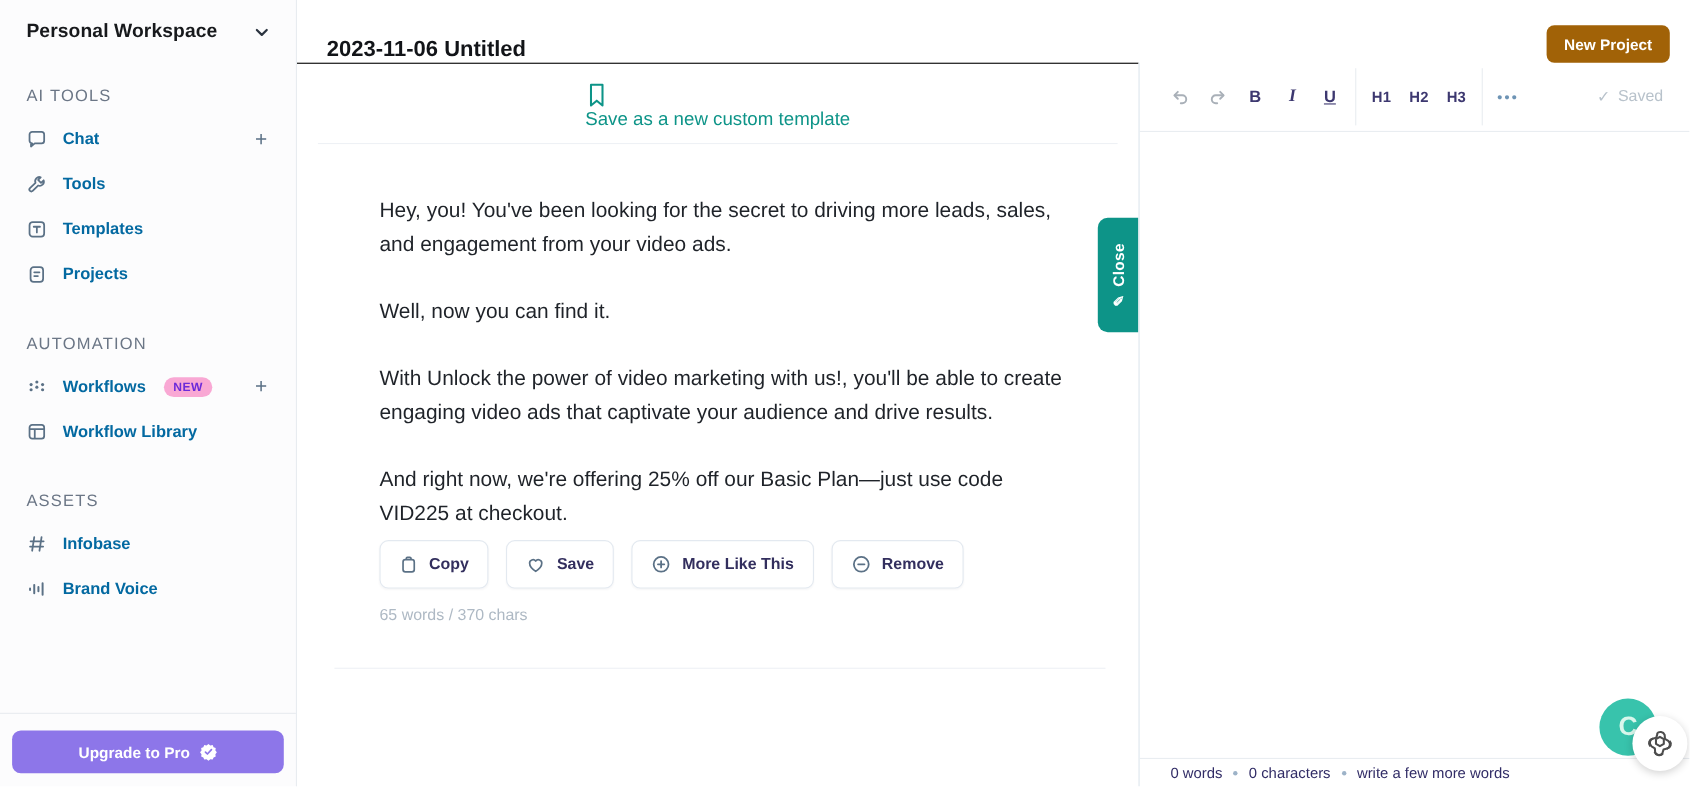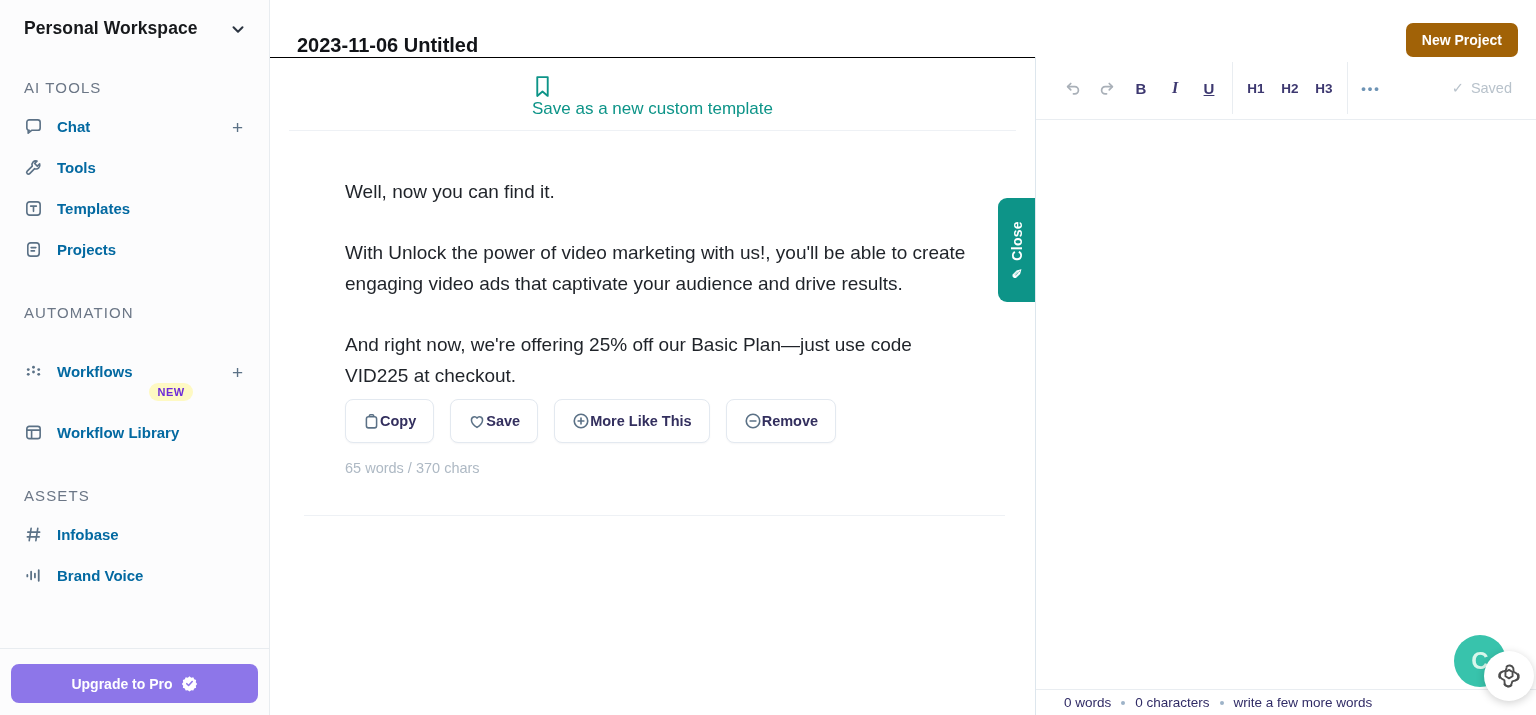--- a/index.html
+++ b/index.html
@@ -16,22 +16,22 @@
   .ws-chevron { color:#2b3440; display:flex; }
   .section-label { font-size:15px; font-weight:400; letter-spacing:1.1px; color:#6b7686;
     padding:0 24px; margin-top:34px; }
   .side-item { display:flex; align-items:center; gap:14px; padding:11px 24px; cursor:pointer;
     position:relative; }
   .side-item .lbl { font-size:15px; font-weight:600; color:#0369a1; }
   .side-icon { width:19px; height:19px; display:flex; align-items:center; justify-content:center;
     color:#5b7186; flex-shrink:0; }
   .plus-btn { position:absolute; right:26px; top:50%; transform:translateY(-50%);
     color:#5b7186; font-size:19px; font-weight:400; cursor:pointer; line-height:1; }
-  .new-badge { background:#fef9c3; color:#6d2bd9; font-size:11px; font-weight:700;
-    letter-spacing:.4px; border-radius:10px; padding:3px 9px; margin-left:2px;margin-top:41px; }
+  .new-badge { background:#f9a8d4; color:#6d2bd9; font-size:11px; font-weight:700;
+    letter-spacing:.4px; border-radius:10px; padding:3px 9px; margin-left:2px; }
   .sidebar-bottom { margin-top:auto; border-top:1px solid #e8ecf0; padding:15px 11px 12px 11px; }
   .upgrade-btn { width:100%; height:39px; background:#8d76e9; border:none; border-radius:8px;
     color:#fff; font-size:14px; font-weight:700; font-family:inherit; cursor:pointer;
     display:flex; align-items:center; justify-content:center; gap:8px; }
 
   
   .main { flex:1; display:flex; flex-direction:column; min-width:0; }
   .header { height:57px; display:flex; align-items:flex-end; padding:0 18px 0 27px; background:#fff; }
   .doc-title { font-size:20px; font-weight:600; color:#121418; cursor:text; }
   .new-project-btn { margin-left:auto; background:#a16207; color:#fff; border:none;
@@ -44,21 +44,21 @@
   .center-panel { width:765px; min-width:765px; border-top:1px solid #000000; position:relative;
     background:#fff; overflow:hidden; }
   .template-block { text-align:center; padding-top:17px; }
   .template-link { display:inline-flex; flex-direction:column; align-items:flex-start; gap:1px;
     cursor:pointer; }
   .template-link .txt { color:#0d9488; font-size:17px; }
   .center-divider { border:none; border-top:1px solid #eef1f5; margin:11px 19px 0 19px; }
   .doc-body { padding:45px 60px 0 75px; }
   .doc-body p { font-size:19px; line-height:31px; color:#1f2329; margin-bottom:30px; max-width:640px; }
   .actions-row { display:flex; gap:16px; padding:8px 0 0 75px; }
-  .action-btn { display:flex; align-items:center; background:#fff;
+  .action-btn { display:flex; align-items:center; gap:10px; background:#fff;
     border:1px solid #e3e9f0; border-radius:8px; padding:12px 17px; cursor:pointer;
     font-family:inherit; box-shadow:0 1px 2px rgba(16,24,40,.04); }
   .action-btn .a-lbl { font-size:14.5px; font-weight:700; color:#332f5e; }
   .action-icon { color:#5b7186; display:flex; }
   .word-count { padding:17px 0 0 75px; font-size:14.5px; color:#aeb9c4; }
   .bottom-divider { border:none; border-top:1px solid #eef1f5; margin:39px 30px 0 34px; }
 
   .close-tab { position:absolute; right:0; top:140px; width:37px; height:104px;
     background:#0d9488; border-radius:9px 0 0 9px; cursor:pointer;
     display:flex; align-items:center; justify-content:center; }
@@ -228,20 +228,21 @@
               <svg width="21" height="23" viewBox="0 0 20 22" fill="none" stroke="currentColor" stroke-width="1.8" stroke-linejoin="round">
                   <path d="M5 2h10v18l-5-4.2L5 20z"></path>
                 </svg>
             </span>
             <span class="txt">Save as a new custom template</span>
           </span>
         </div>
         <hr class="center-divider">
 
         <div class="doc-body">
+          <p>Hey, you! You've been looking for the secret to driving more leads, sales, and engagement from your video ads.</p>
           <p>Well, now you can find it.</p>
           <p>With Unlock the power of video marketing with us!, you'll be able to create engaging video ads that captivate your audience and drive results.</p>
           <p style="margin-bottom:0;">And right now, we're offering 25% off our Basic Plan—just use code VID225 at checkout.</p>
         </div>
 
         <div class="actions-row">
           <button class="action-btn">
             <span class="action-icon">
               <svg width="17" height="17" viewBox="0 0 20 20" fill="none" stroke="currentColor" stroke-width="1.8" stroke-linejoin="round">
                   <rect x="4" y="4.5" width="12" height="13" rx="2.5"></rect>

